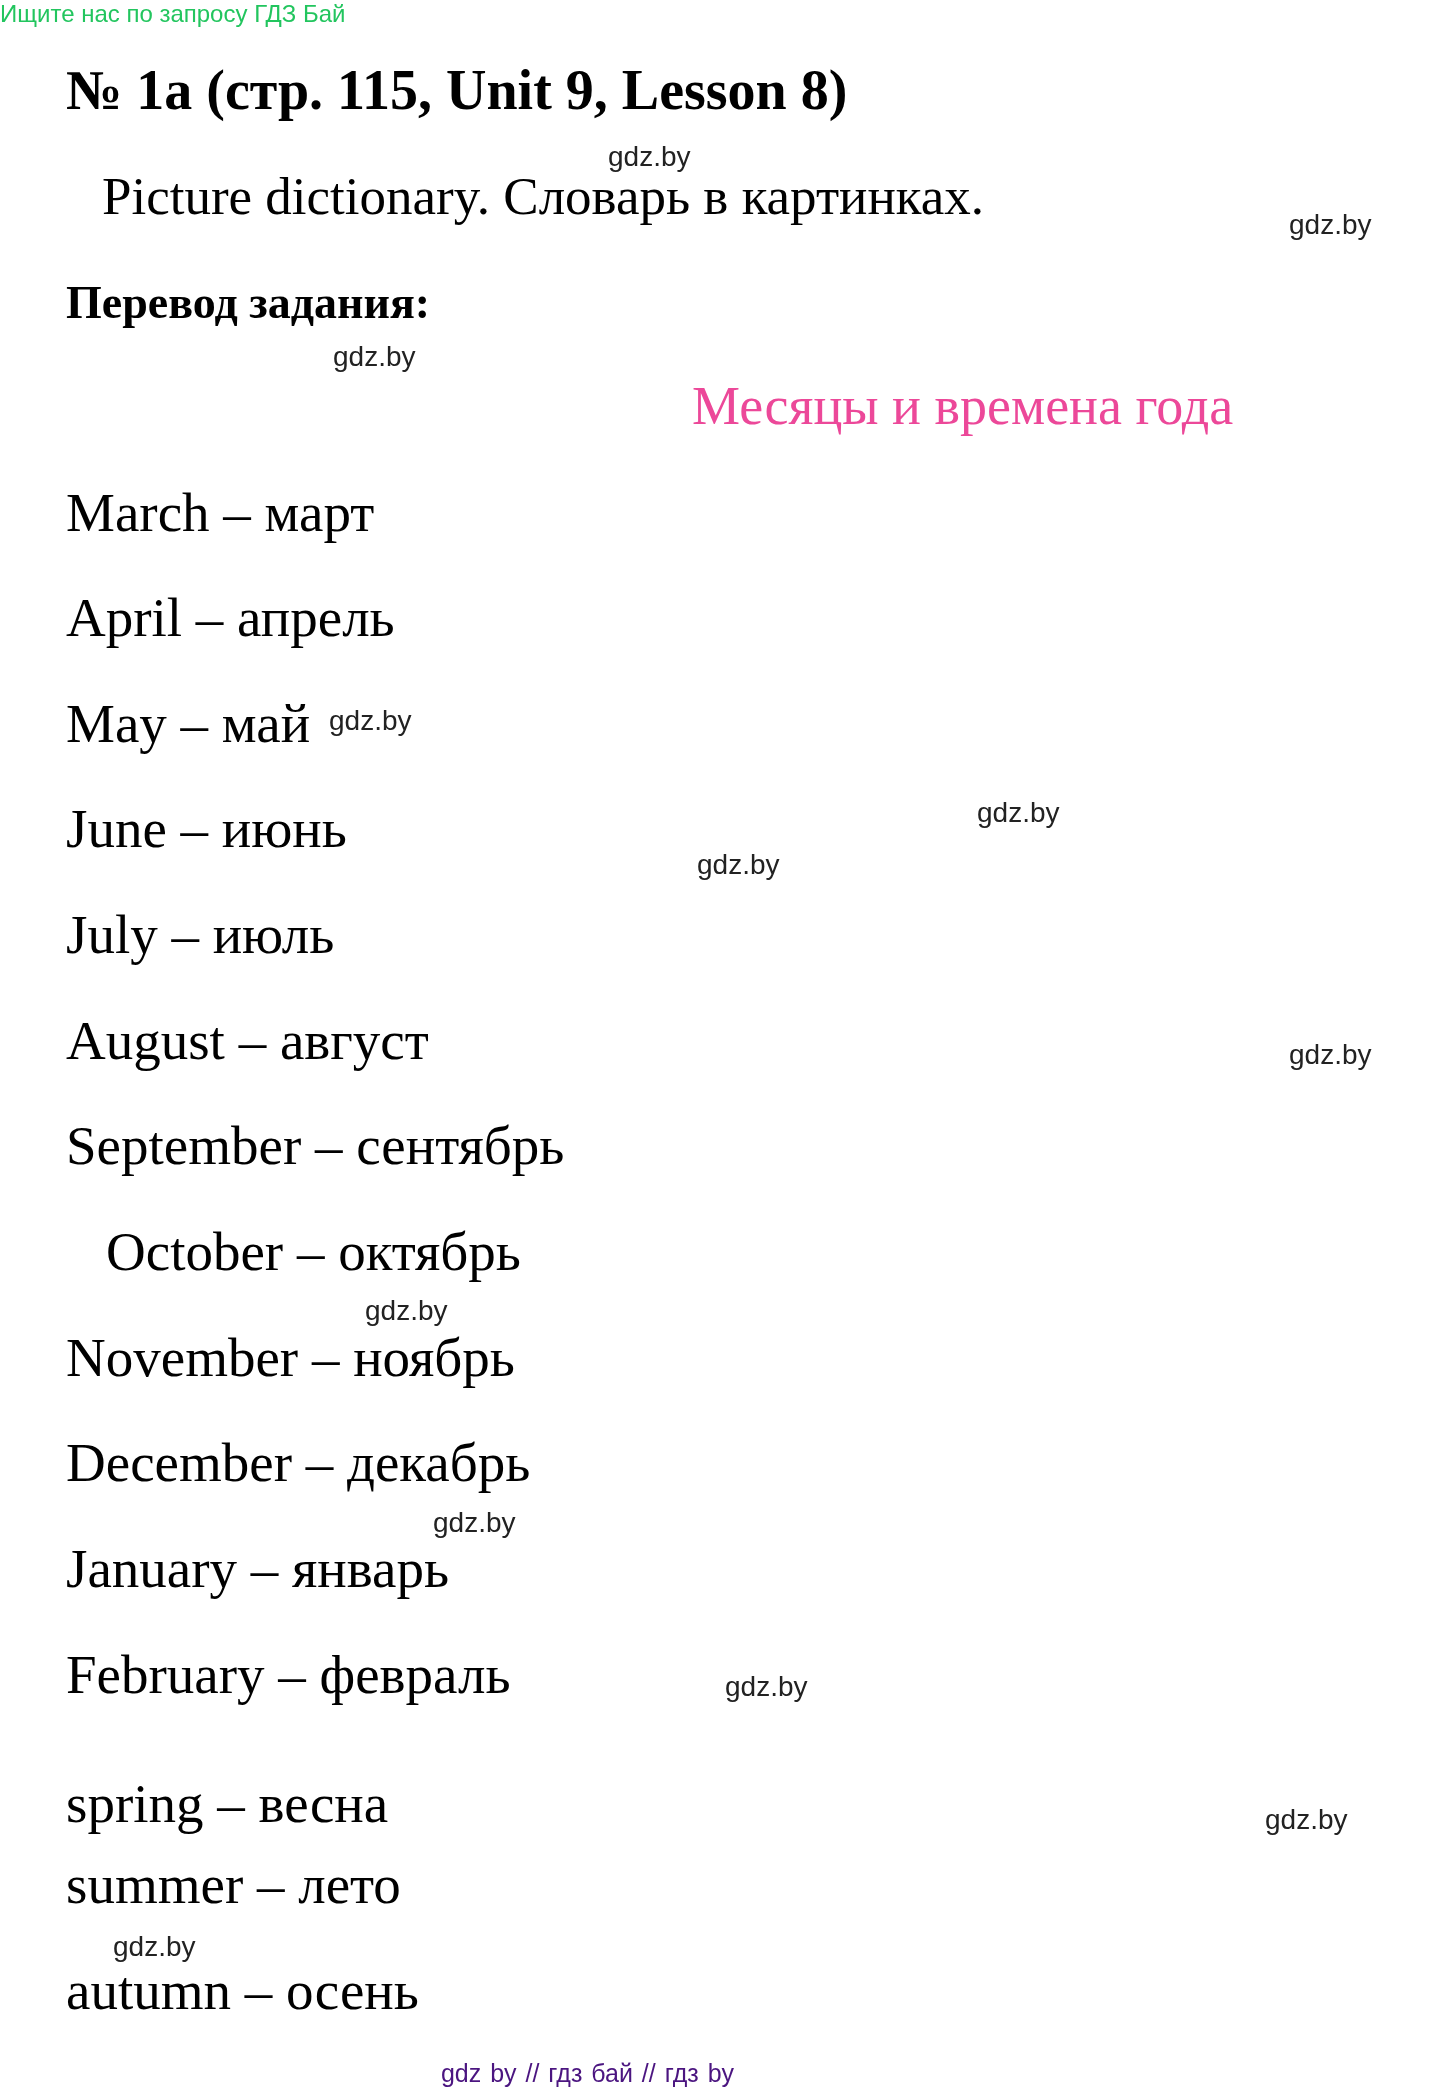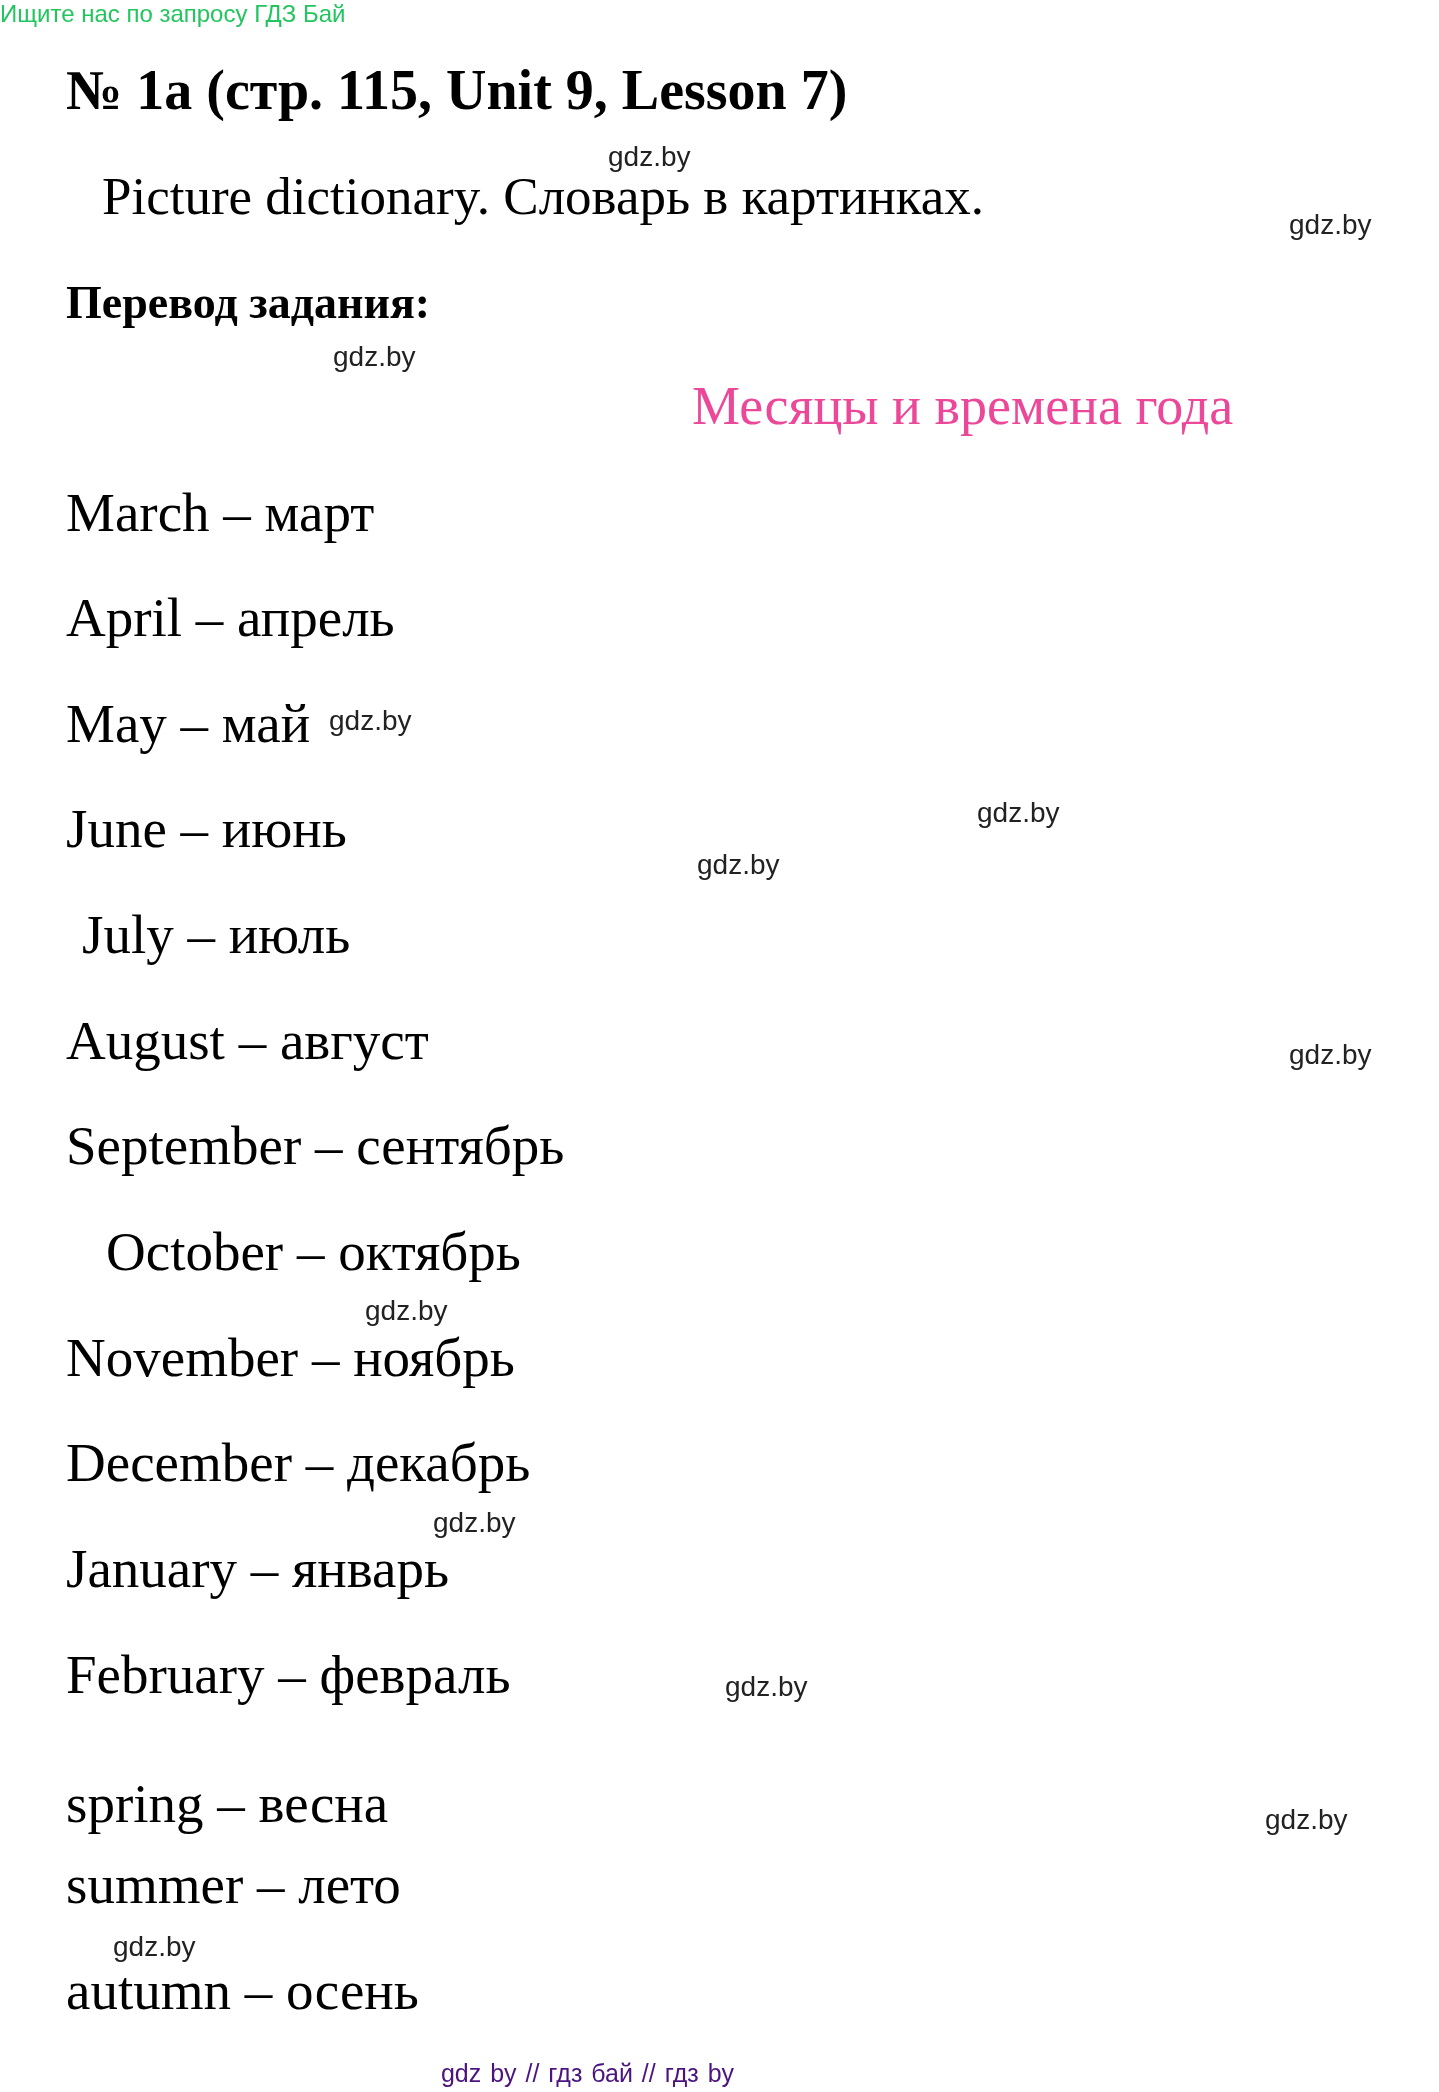--- a/index.html
+++ b/index.html
@@ -38,40 +38,40 @@
     left: 0; width: 1175px; top: 2058px; text-align: center;
     font-family: "Liberation Sans", sans-serif; font-size: 25px; line-height: 30px; color: #4b1580;
     word-spacing: 2px;
   }
 </style>
 </head>
 <body>
 
 <div class="abs top-banner">Ищите нас по запросу ГДЗ Бай</div>
 
-<div class="abs heading">№ 1a (стр. 115, Unit 9, Lesson 7)</div>
+<div class="abs heading">№ 1a (стр. 115, Unit 9, Lesson 8)</div>
 
 <div class="abs wm" style="left:608px; top:141px;">gdz.by</div>
 
 <div class="abs subtitle">Picture dictionary. Словарь в картинках.</div>
 
 <div class="abs wm" style="left:1289px; top:209px;">gdz.by</div>
 
 <div class="abs section-title">Перевод задания:</div>
 
 <div class="abs wm" style="left:333px; top:341px;">gdz.by</div>
 
 <div class="abs sub-heading">Месяцы и времена года</div>
 
 <div>
   <div class="abs entry" style="top:482px;">March – март</div>
   <div class="abs entry" style="top:587px;">April – апрель</div>
   <div class="abs entry" style="top:693px;">May – май</div>
   <div class="abs entry" style="top:798px;">June – июнь</div>
-  <div class="abs entry" style="top:904px;margin-left:16px;">July – июль</div>
+  <div class="abs entry" style="top:904px;">July – июль</div>
   <div class="abs entry" style="top:1010px;">August – август</div>
   <div class="abs entry" style="top:1115px;">September – сентябрь</div>
   <div class="abs entry" style="top:1221px;margin-left:40px;">October – октябрь</div>
   <div class="abs entry" style="top:1327px;">November – ноябрь</div>
   <div class="abs entry" style="top:1432px;">December – декабрь</div>
   <div class="abs entry" style="top:1538px;">January – январь</div>
   <div class="abs entry" style="top:1644px;">February – февраль</div>
   <div class="abs entry" style="top:1773px;">spring – весна</div>
   <div class="abs entry" style="top:1854px;">summer – лето</div>
   <div class="abs entry" style="top:1960px;">autumn – осень</div>

